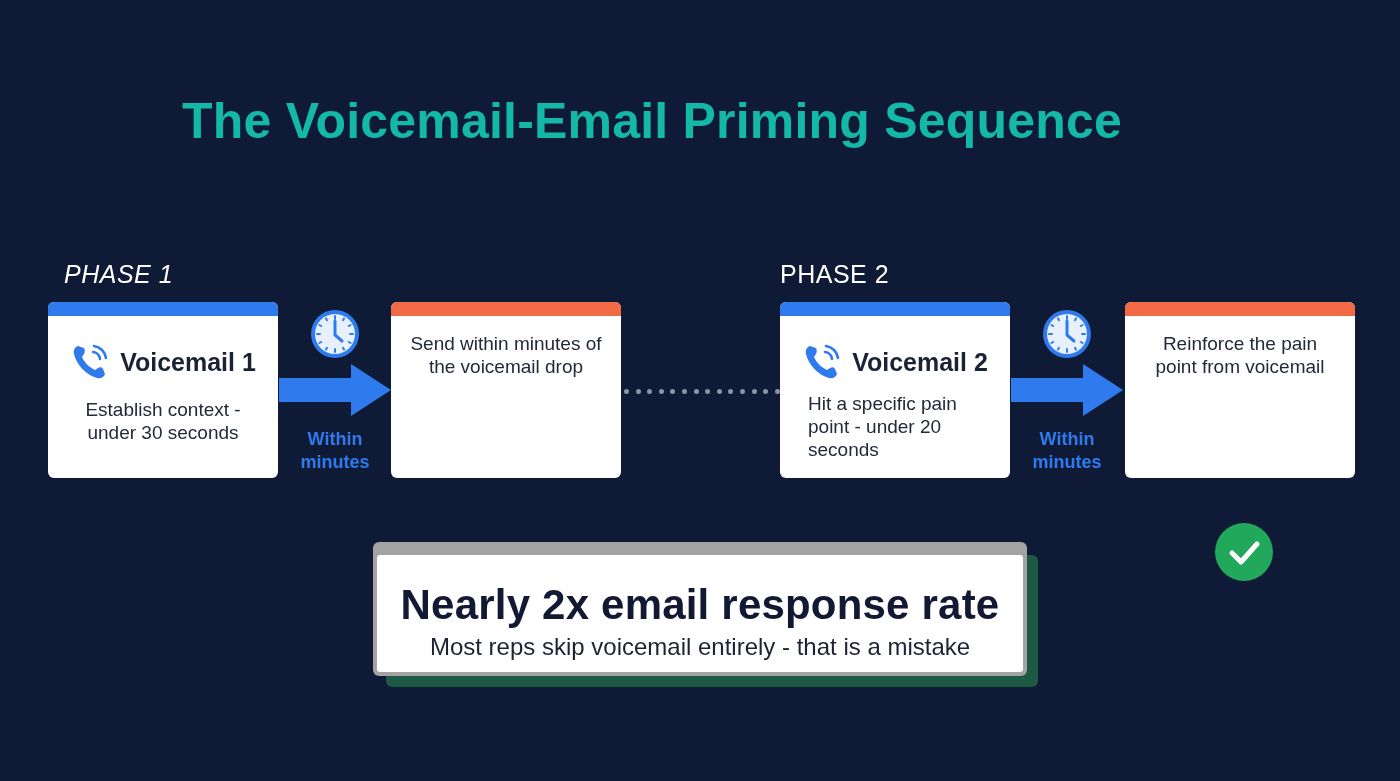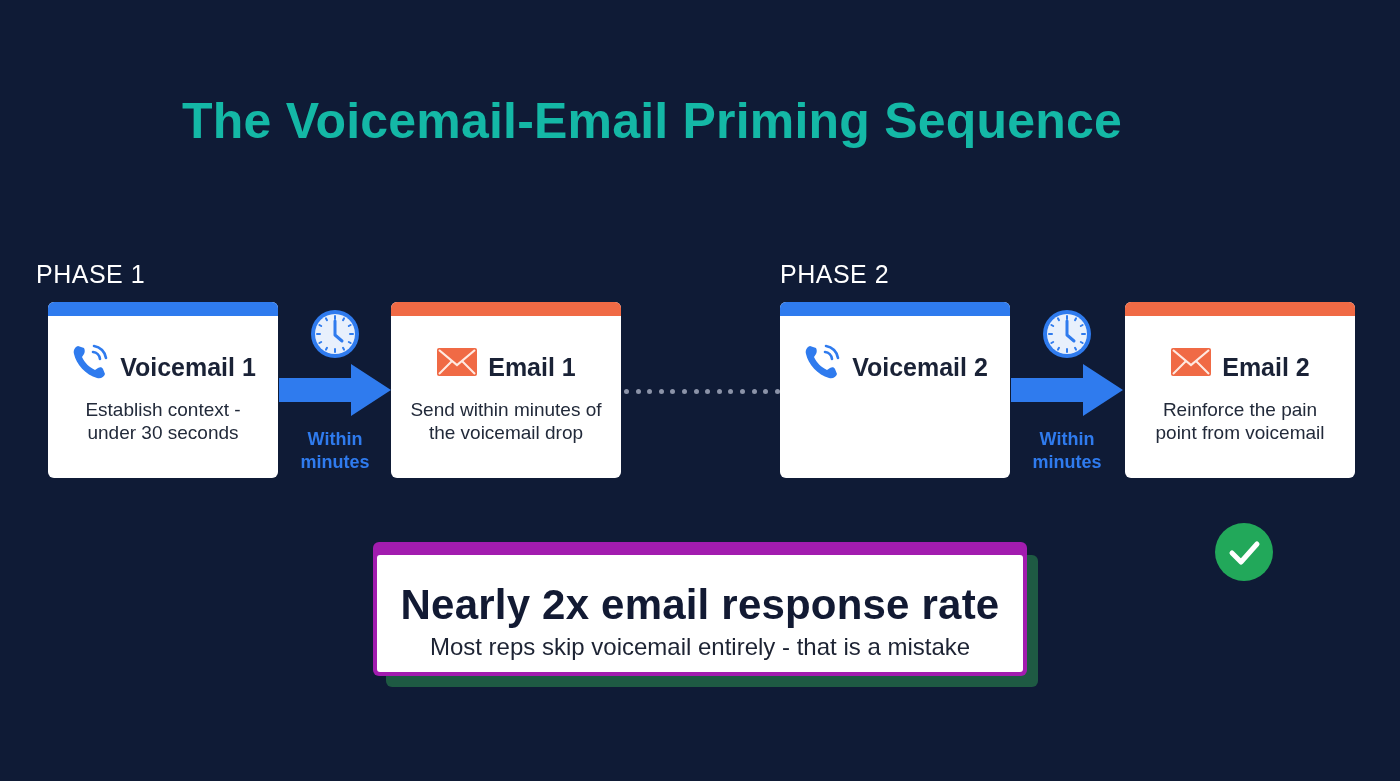--- a/index.html
+++ b/index.html
@@ -22,21 +22,21 @@
 
     .card {
       position: absolute; background: #ffffff; border-radius: 6px; overflow: hidden;
       width: 230px; height: 176px;
     }
     .card .bar { height: 14px; width: 100%; }
     .card .head {
       display: flex; align-items: center; justify-content: center;
       margin-top: 26px; gap: 10px;
     }
-    .card .head-title { font-size: 25px; font-weight: 700; color: #1a2236; white-space: nowrap; margin-top: 11px; }
+    .card .head-title { font-size: 25px; font-weight: 700; color: #1a2236; white-space: nowrap; }
     .card .desc {
       margin-top: 16px; padding: 0 18px; text-align: center;
       font-size: 19px; line-height: 23px; color: #222a3a;
     }
     .card .desc.left { text-align: left; padding-left: 28px; }
 
     .arrow-group { position: absolute; width: 112px; height: 176px; text-decoration: underline; }
     .arrow-group .clock { position: absolute; left: 30px; top: 6px; width: 52px; height: 52px; }
     .arrow-group .arrow { position: absolute; left: 0; top: 62px; width: 112px; height: 52px; }
     .arrow-group .within {
@@ -53,21 +53,21 @@
       display: flex; justify-content: space-between; align-items: center;
     }
     .dots span { width: 5px; height: 5px; border-radius: 50%; background: #8b93a8; display: block; }
 
     .stat-shadow {
       position: absolute; left: 386px; top: 555px; width: 652px; height: 132px;
       background: #1e5a43; border-radius: 6px;
     }
     .stat {
       position: absolute; left: 373px; top: 542px; width: 654px; height: 134px;
-      background: #a21caf; border-radius: 6px; padding: 13px 4px 4px 4px;
+      background: #a3a3a3; border-radius: 6px; padding: 13px 4px 4px 4px;
     }
     .stat-inner {
       background: #ffffff; width: 100%; height: 100%; border-radius: 3px;
       text-align: center;
     }
     .stat-title {
       padding-top: 26px; font-size: 42px; font-weight: 700; color: #121a33; letter-spacing: 0.2px;
     }
     .stat-sub { margin-top: 4px; font-size: 24px; color: #1d2333; }
 
@@ -77,21 +77,21 @@
       color: #ffffff; font-weight: 700; font-size: 25px; line-height: 31px;
     }
   </style>
 </head>
 <body>
 
 <div class="stage">
 
   <h1 class="title">The Voicemail-Email Priming Sequence</h1>
 
-  <div class="phase-label" style="left:36px; top:260px;">PHASE 1</div>
+  <div class="phase-label" style="left:64px; top:260px;font-style:italic;">PHASE 1</div>
   <div class="phase-label" style="left:780px; top:260px;">PHASE 2</div>
 
   <div class="card" style="left:48px; top:302px;">
     <div class="bar" style="background:#2f7bee;"></div>
     <div class="head">
       <svg width="40" height="40" viewBox="0 0 40 40">
         <path d="M8 4 C5 5 3 8 4 12 C6 22 16 33 27 36 C31 37 34 35 35 32 L33 27 C32 25 30 25 28 26 L25 28 C19 25 15 21 12 15 L14 12 C15 10 15 8 14 6 Z" fill="#2f7bee"></path>
         <path d="M23 10 A8 8 0 0 1 30 17" stroke="#2f7bee" stroke-width="2.6" fill="none" stroke-linecap="round"></path>
         <path d="M24 4 A14 14 0 0 1 36 16" stroke="#2f7bee" stroke-width="2.6" fill="none" stroke-linecap="round"></path>
       </svg>
@@ -124,28 +124,20 @@
       <polygon points="0,14 72,14 72,0 112,26 72,52 72,38 0,38" fill="#2f7bee"></polygon>
     </svg>
     <div class="within">
       <div>Within</div>
       <div>minutes</div>
     </div>
   </div>
 
   <div class="card" style="left:391px; top:302px;">
     <div class="bar" style="background:#f06a45;"></div>
-    <div class="head">
-      <svg width="42" height="30" viewBox="0 0 42 30">
-        <rect x="1" y="1" width="40" height="28" rx="2" fill="#f06a45"></rect>
-        <path d="M3 3 L21 18 L39 3" stroke="#ffe9e1" stroke-width="2.2" fill="none"></path>
-        <path d="M3 27 L16 14 M39 27 L26 14" stroke="#ffe9e1" stroke-width="2" fill="none"></path>
-      </svg>
-      <span class="head-title">Email 1</span>
-    </div>
     <div class="desc">Send within minutes of the voicemail drop</div>
   </div>
 
   <div class="dots">
     <span></span>
       <span></span>
       <span></span>
       <span></span>
       <span></span>
       <span></span>
@@ -162,20 +154,21 @@
   <div class="card" style="left:780px; top:302px;">
     <div class="bar" style="background:#2f7bee;"></div>
     <div class="head">
       <svg width="40" height="40" viewBox="0 0 40 40">
         <path d="M8 4 C5 5 3 8 4 12 C6 22 16 33 27 36 C31 37 34 35 35 32 L33 27 C32 25 30 25 28 26 L25 28 C19 25 15 21 12 15 L14 12 C15 10 15 8 14 6 Z" fill="#2f7bee"></path>
         <path d="M23 10 A8 8 0 0 1 30 17" stroke="#2f7bee" stroke-width="2.6" fill="none" stroke-linecap="round"></path>
         <path d="M24 4 A14 14 0 0 1 36 16" stroke="#2f7bee" stroke-width="2.6" fill="none" stroke-linecap="round"></path>
       </svg>
       <span class="head-title">Voicemail 2</span>
     </div>
+    <div class="desc left" style="margin-top:10px;">Hit a specific pain point - under 20 seconds</div>
   </div>
 
   <div class="arrow-group" style="left:1011px; top:302px;">
     <svg class="clock" viewBox="0 0 52 52">
       <circle cx="26" cy="26" r="24" fill="#2f7bee"></circle>
       <circle cx="26" cy="26" r="20" fill="#e8f0fc"></circle>
       <g stroke="#2f7bee" stroke-width="2" stroke-linecap="round">
         <line x1="26" y1="8" x2="26" y2="11"></line>
           <line x1="26" y1="41" x2="26" y2="44"></line>
         <line x1="8" y1="26" x2="11" y2="26"></line>
@@ -195,28 +188,20 @@
       <polygon points="0,14 72,14 72,0 112,26 72,52 72,38 0,38" fill="#2f7bee"></polygon>
     </svg>
     <div class="within">
       <div>Within</div>
       <div>minutes</div>
     </div>
   </div>
 
   <div class="card" style="left:1125px; top:302px;">
     <div class="bar" style="background:#f06a45;"></div>
-    <div class="head">
-      <svg width="42" height="30" viewBox="0 0 42 30">
-        <rect x="1" y="1" width="40" height="28" rx="2" fill="#f06a45"></rect>
-        <path d="M3 3 L21 18 L39 3" stroke="#ffe9e1" stroke-width="2.2" fill="none"></path>
-        <path d="M3 27 L16 14 M39 27 L26 14" stroke="#ffe9e1" stroke-width="2" fill="none"></path>
-      </svg>
-      <span class="head-title">Email 2</span>
-    </div>
     <div class="desc">Reinforce the pain point from voicemail</div>
   </div>
 
   <div class="stat-shadow"></div>
   <div class="stat">
     <div class="stat-inner">
       <div class="stat-title">Nearly 2x email response rate</div>
       <div class="stat-sub">Most reps skip voicemail entirely - that is a mistake</div>
     </div>
   </div>

